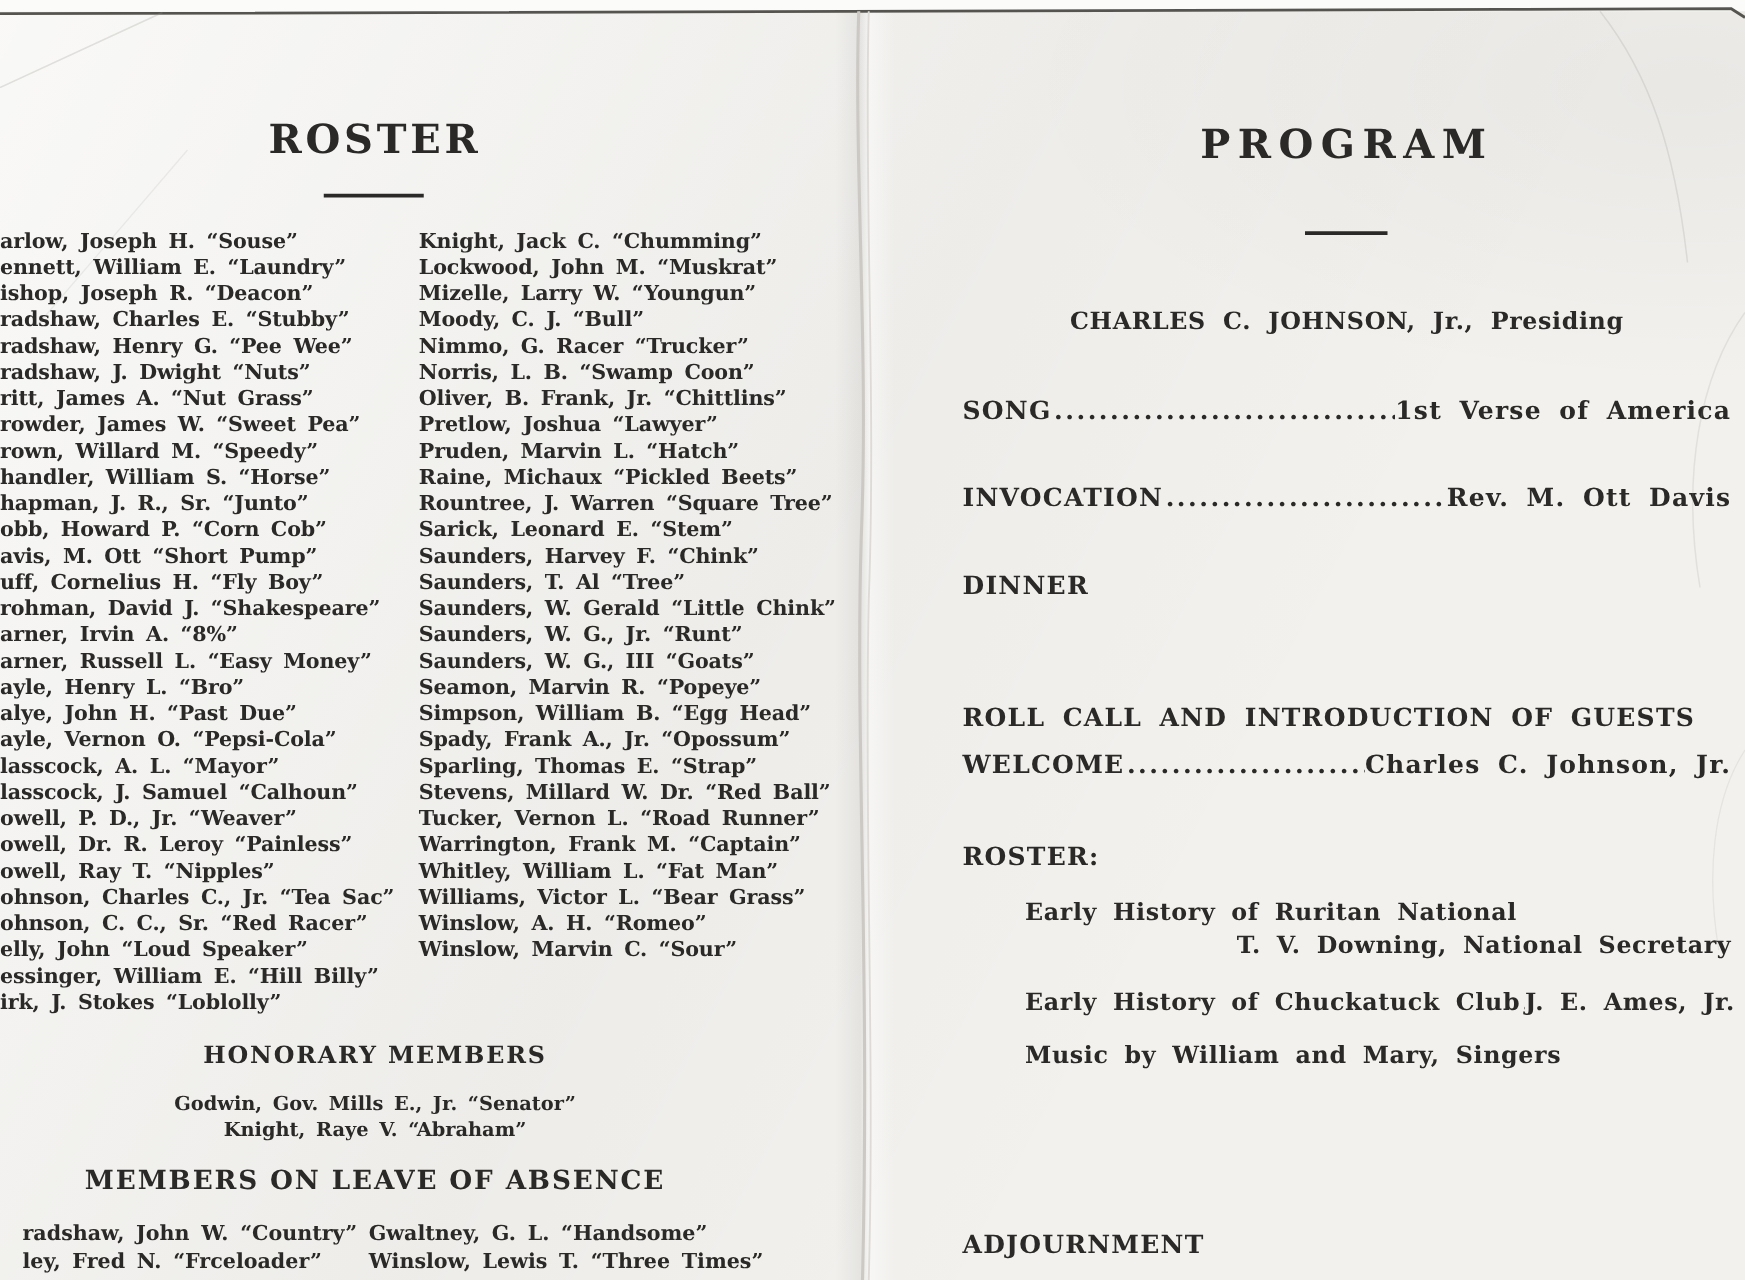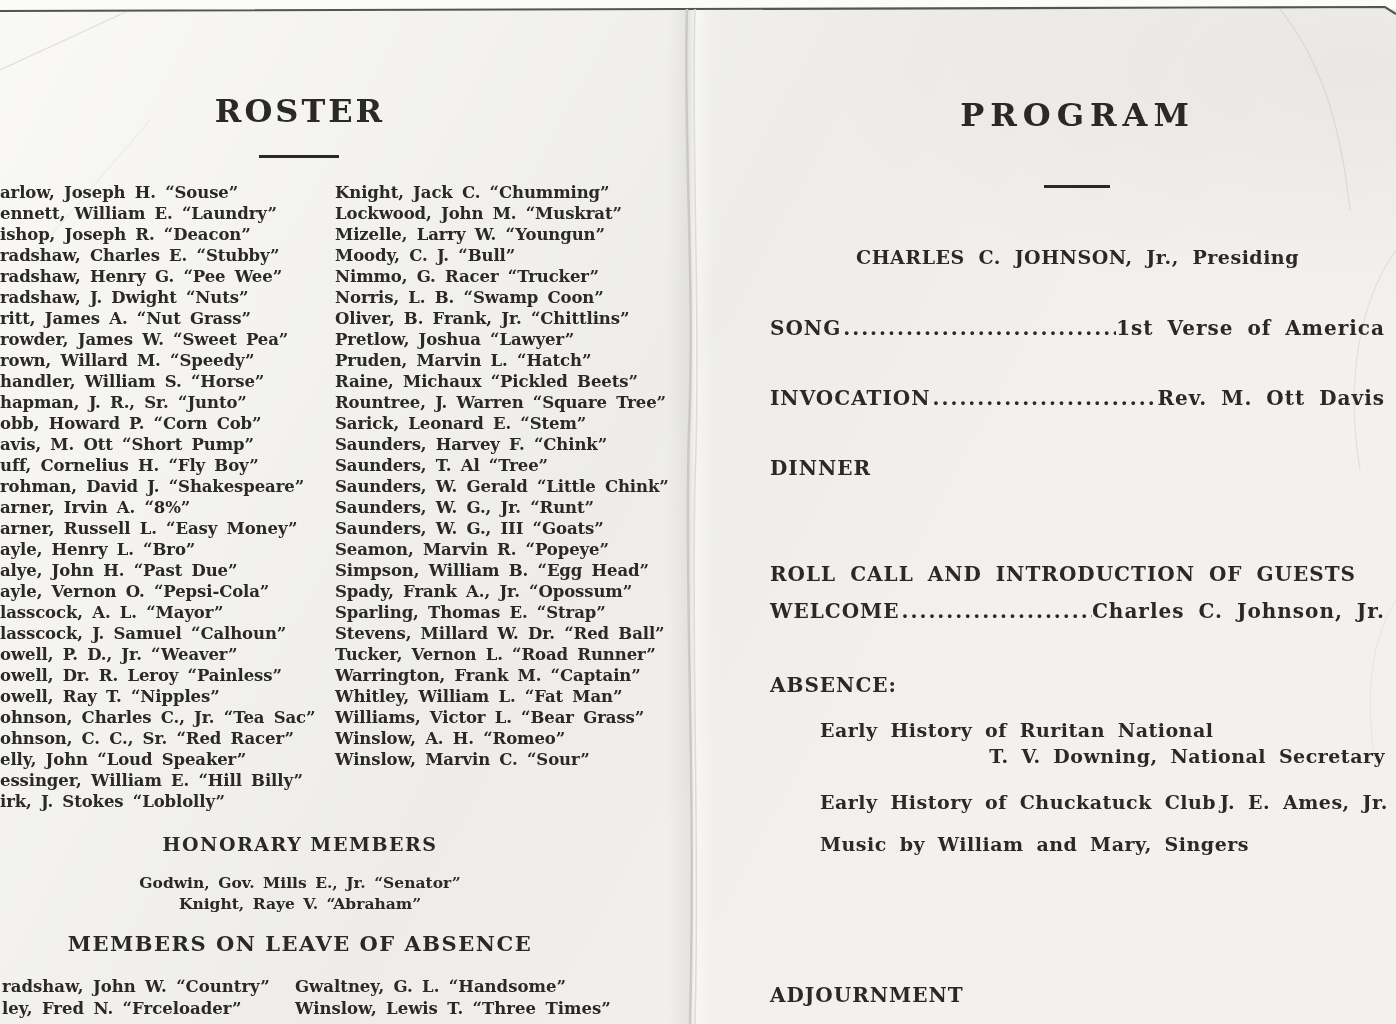--- a/index.html
+++ b/index.html
@@ -28,21 +28,21 @@
   .roster-col2{width:395px;flex:0 0 395px;}
   .r-line{height:21px;line-height:21px;font-size:16.5px;font-weight:700;
     white-space:nowrap;word-spacing:0.22em;letter-spacing:-0.1px;}
   .honorary-heading{position:absolute;left:0;top:833px;width:600px;text-align:center;
     font-size:19px;font-weight:700;letter-spacing:1.5px;white-space:nowrap;}
   .honorary-list{position:absolute;left:0;top:872px;width:600px;text-align:center;}
   .h-line{height:21px;line-height:21px;font-size:15.5px;font-weight:700;word-spacing:0.2em;white-space:nowrap;}
   .leave-heading{position:absolute;left:0;top:931px;width:600px;text-align:center;
     font-size:21px;font-weight:700;letter-spacing:1.5px;white-space:nowrap;}
   .leave-cols{position:absolute;left:0;top:976px;width:690px;display:flex;}
-  .leave-col1{width:295px;flex:0 0 295px;padding-left:2px;box-sizing:border-box;}
+  .leave-col1{width:295px;flex:0 0 295px;padding-left:18px;box-sizing:border-box;}
   .leave-col2{width:395px;flex:0 0 395px;}
   .l-line{height:22px;line-height:22px;font-size:16.5px;font-weight:700;word-spacing:0.22em;white-space:nowrap;}
 
   
   .program-title{position:absolute;left:770px;top:96px;width:615px;text-align:center;
     font-size:32px;font-weight:700;letter-spacing:6px;white-space:nowrap;}
   .program-rule{position:absolute;left:1044px;top:185px;width:66px;height:3px;background:#2b2927;}
   .presiding{position:absolute;left:770px;top:246px;width:615px;text-align:center;
     font-size:19px;font-weight:700;letter-spacing:0.5px;word-spacing:0.35em;white-space:nowrap;}
   .prog-row{position:absolute;left:770px;width:615px;display:flex;align-items:baseline;
@@ -176,21 +176,21 @@
   </div>
   <div class="prog-row row-3">
     <span class="label">ROLL CALL AND INTRODUCTION OF GUESTS</span>
   </div>
   <div class="prog-row row-4">
     <span class="label">WELCOME</span>
     <span class="dots"></span>
     <span class="value">Charles C. Johnson, Jr.</span>
   </div>
   <div class="prog-row row-5">
-    <span class="label">ABSENCE:</span>
+    <span class="label">ROSTER:</span>
   </div>
 
   <div class="sub-row sub-0">Early History of Ruritan National</div>
   <div class="sub-row sub-1">T. V. Downing, National Secretary</div>
   <div class="sub-row sub-2">
     <span class="label">Early History of Chuckatuck Club</span>
     <span class="dots"></span>
     <span class="value">J. E. Ames, Jr.</span>
   </div>
   <div class="sub-row sub-3">Music by William and Mary, Singers</div>

